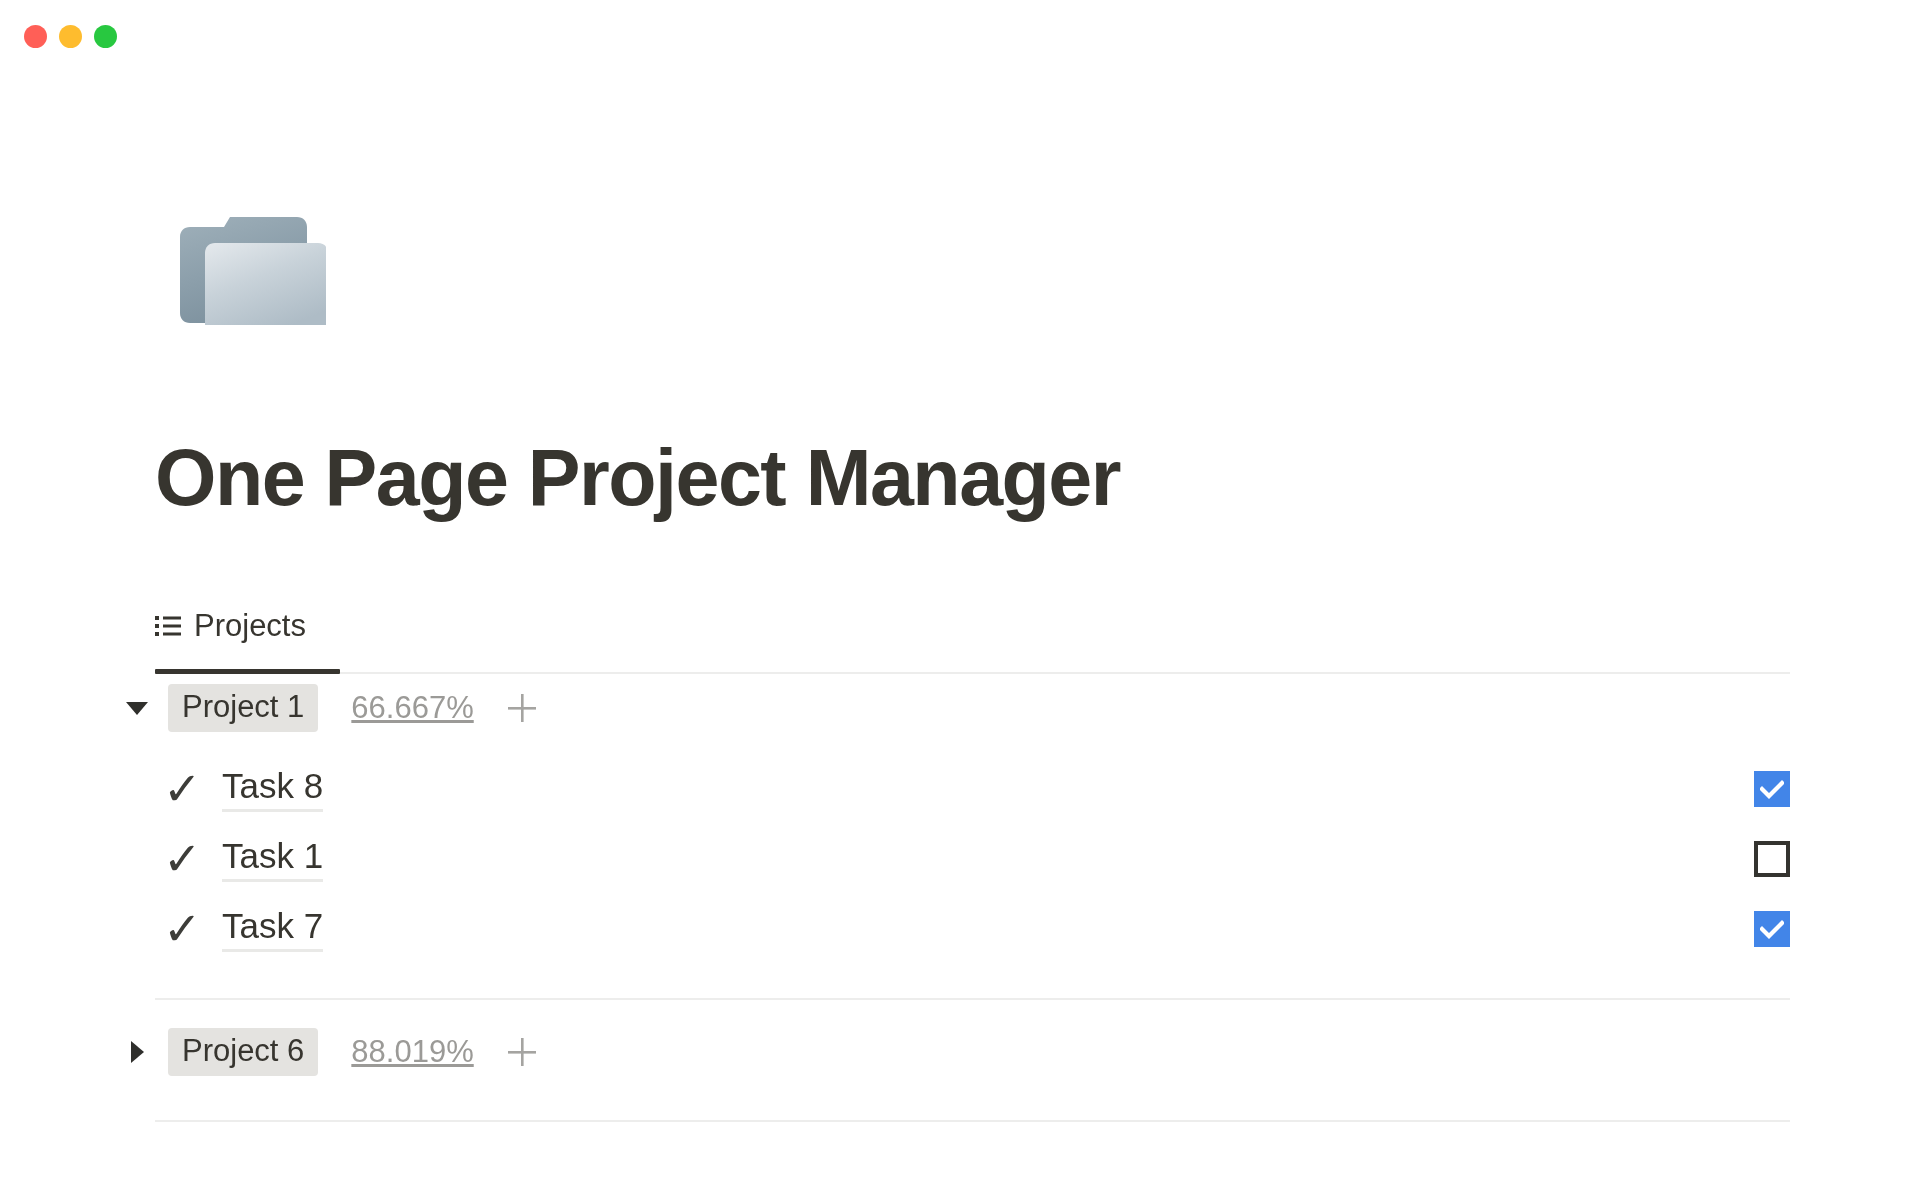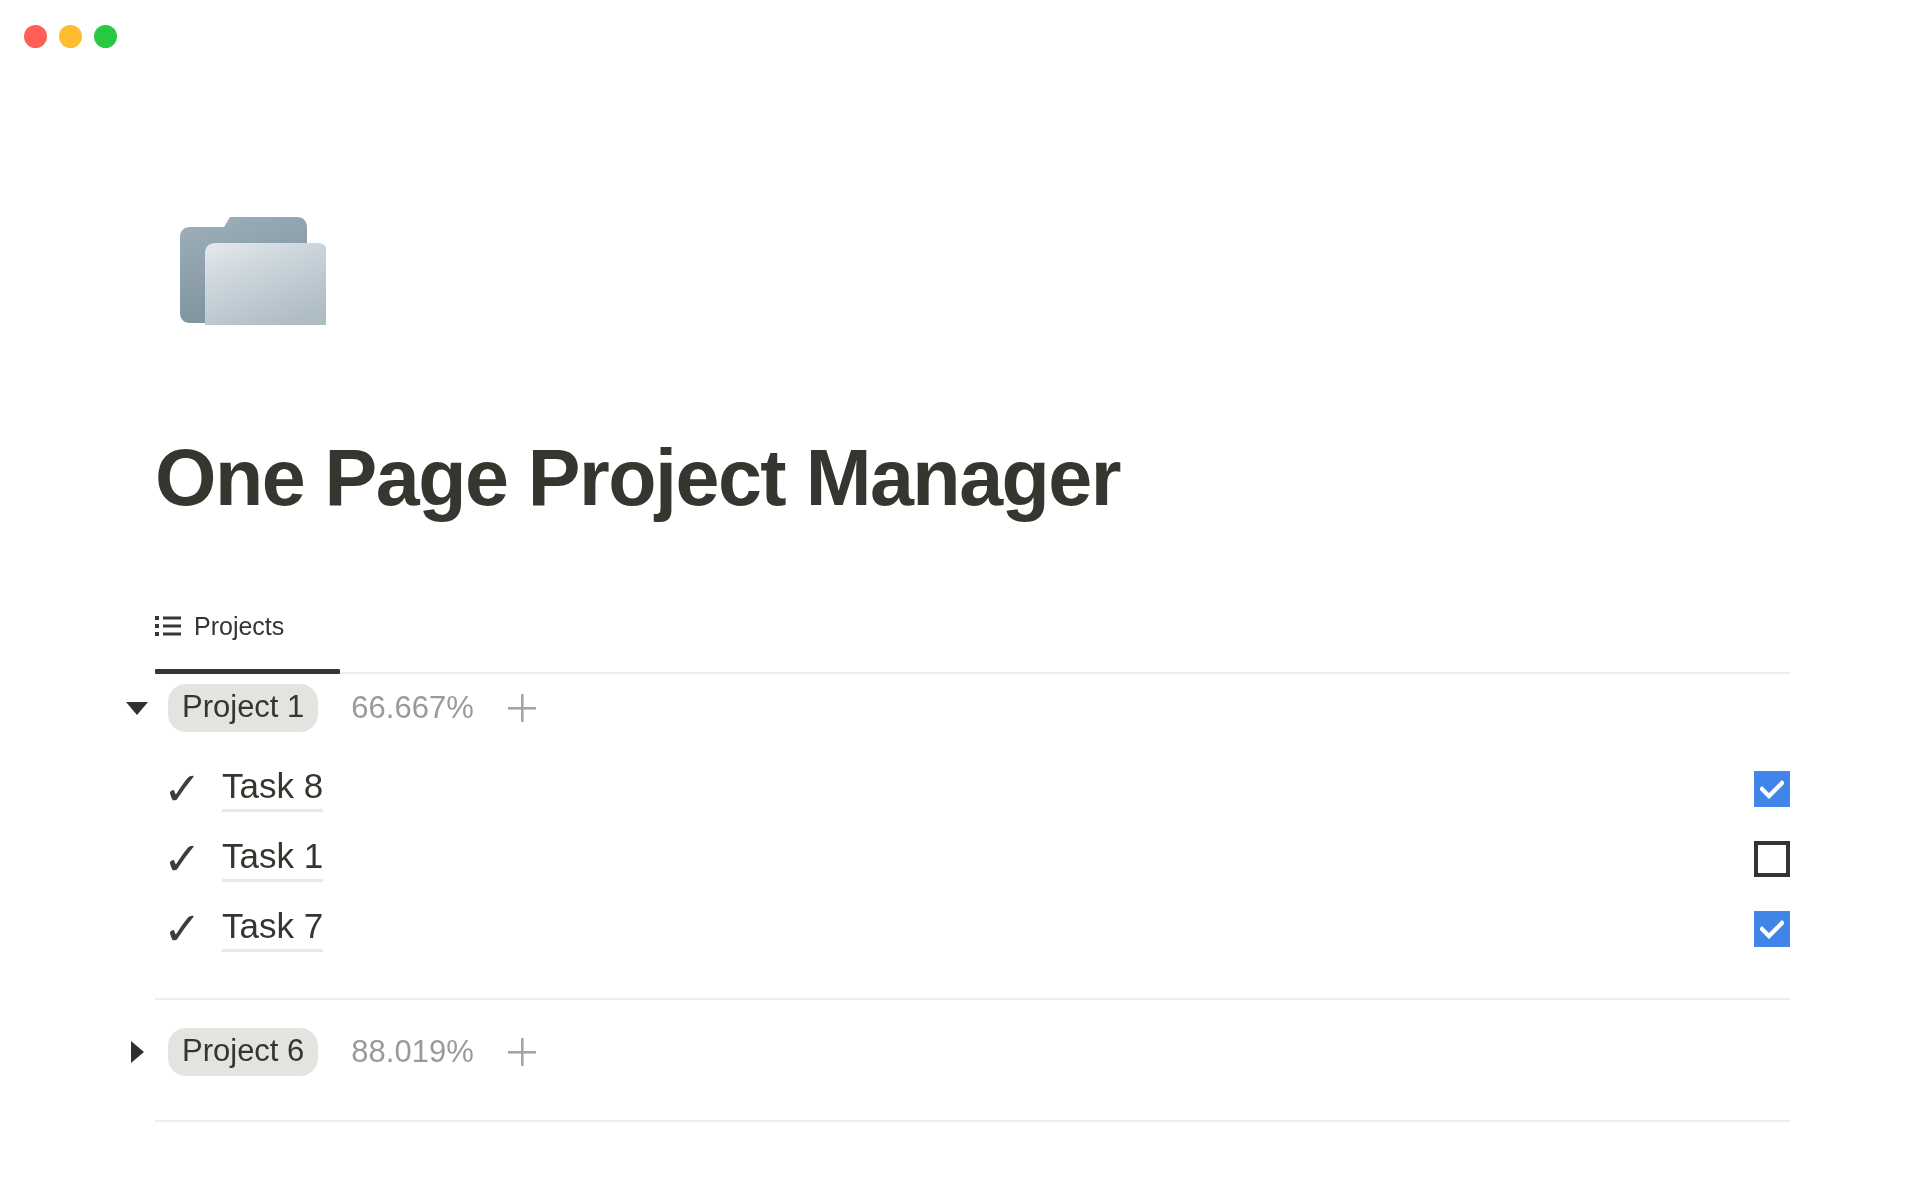--- a/index.html
+++ b/index.html
@@ -105,21 +105,21 @@
   }
   .tab-icon {
     display: flex;
     align-items: center;
     justify-content: center;
     width: 26px;
     height: 26px;
   }
   .tab-icon svg { display: block; }
   .tab-label {
-    font-size: 25px;
+    font-size: 31px;
     color: #37352f;
     font-weight: 400;
     white-space: nowrap;
   }
 
   
   .groups {
     position: absolute;
     left: 0;
     top: 674px;
@@ -151,32 +151,33 @@
   }
   .caret.collapsed {
     border-left: 13px solid #2f2f2c;
     border-right: 0;
     border-top: 11px solid transparent;
     border-bottom: 11px solid transparent;
   }
   .group-pill {
     margin-left: 13px;
     background: #e4e3e0;
-    border-radius: 18px;
+    border-radius: 4px;
     padding: 5px 14px 7px 14px;
     font-size: 31px;
     color: #37352f;
     white-space: nowrap;
     cursor: pointer;
   }
   .group-percent {
     margin-left: 33px;
     font-size: 31px;
     color: #9b9a97;
     white-space: nowrap;
+    text-decoration: underline;
   }
   .group-add {
     margin-left: 28px;
     width: 40px;
     height: 40px;
     display: flex;
     align-items: center;
     justify-content: center;
     cursor: pointer;
   }

